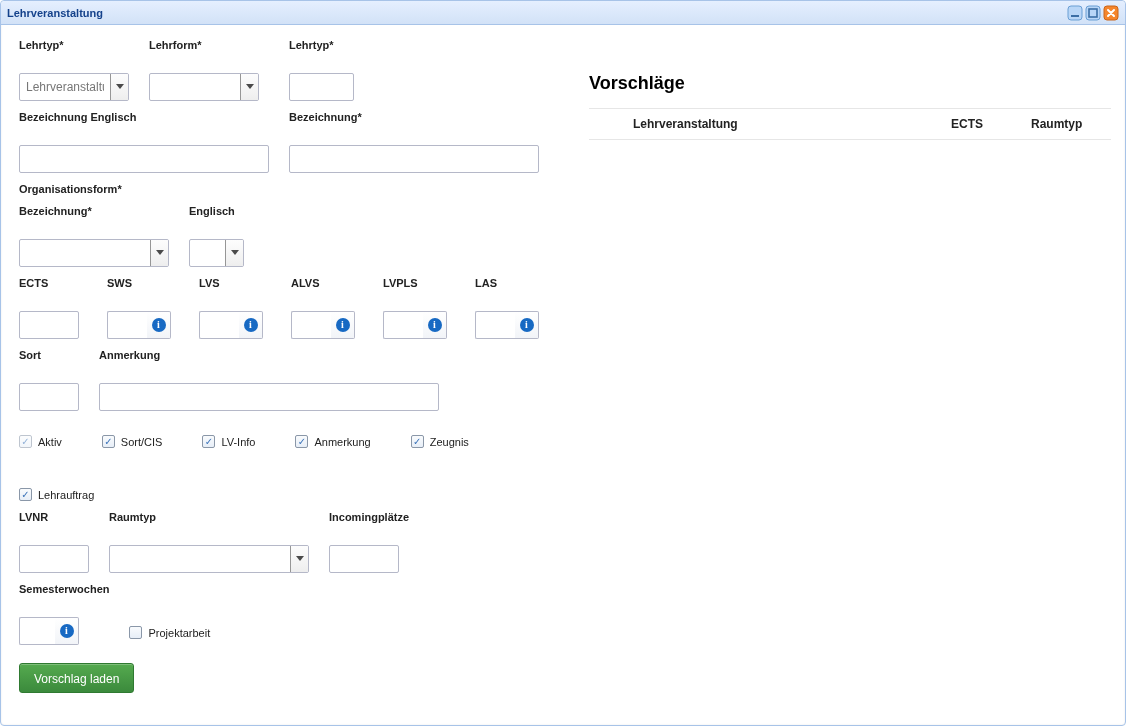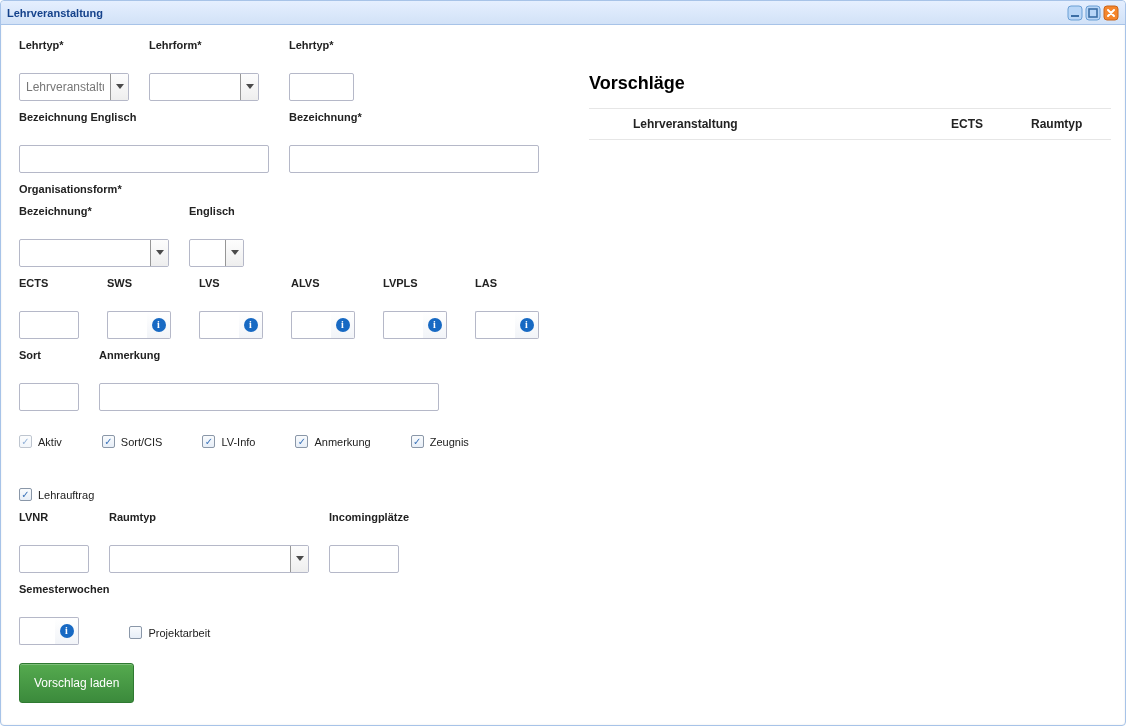--- a/index.html
+++ b/index.html
@@ -85,21 +85,21 @@
   .chk{display:flex;align-items:center;gap:6px;}
   .chk .box{
     width:13px;height:13px;border:1px solid #8a97a8;border-radius:2px;
     background:linear-gradient(#f9fbfd,#e7eef7);
     display:flex;align-items:center;justify-content:center;
   }
   .chk.disabled .box{opacity:.55;}
   .chk .tick{color:#3b73b9;font-size:10px;line-height:1;}
   .chk label{font-size:11px;color:#222;}
   .btn-green{
-    display:inline-block;padding:0 14px;height:40px;line-height:30px;
+    display:inline-block;padding:0 14px;height:30px;line-height:30px;
     background:linear-gradient(var(--green1),var(--green2));
     color:#fff;border:1px solid #2f7a31;border-radius:3px;
     font-size:12px;cursor:pointer;
     box-shadow:inset 0 1px 0 rgba(255,255,255,.25);
   }
   .right-title{font-size:18px;color:#000000;margin:0 0 14px;}
   .grid{border-top:1px solid #e6e6e6;}
   .grid-header{display:flex;padding:8px 0;border-bottom:1px solid #e6e6e6;}
   .grid-header .col{font-weight:bold;font-size:12px;color:#222;}
   .col-lv{flex:1;padding-left:44px;}

